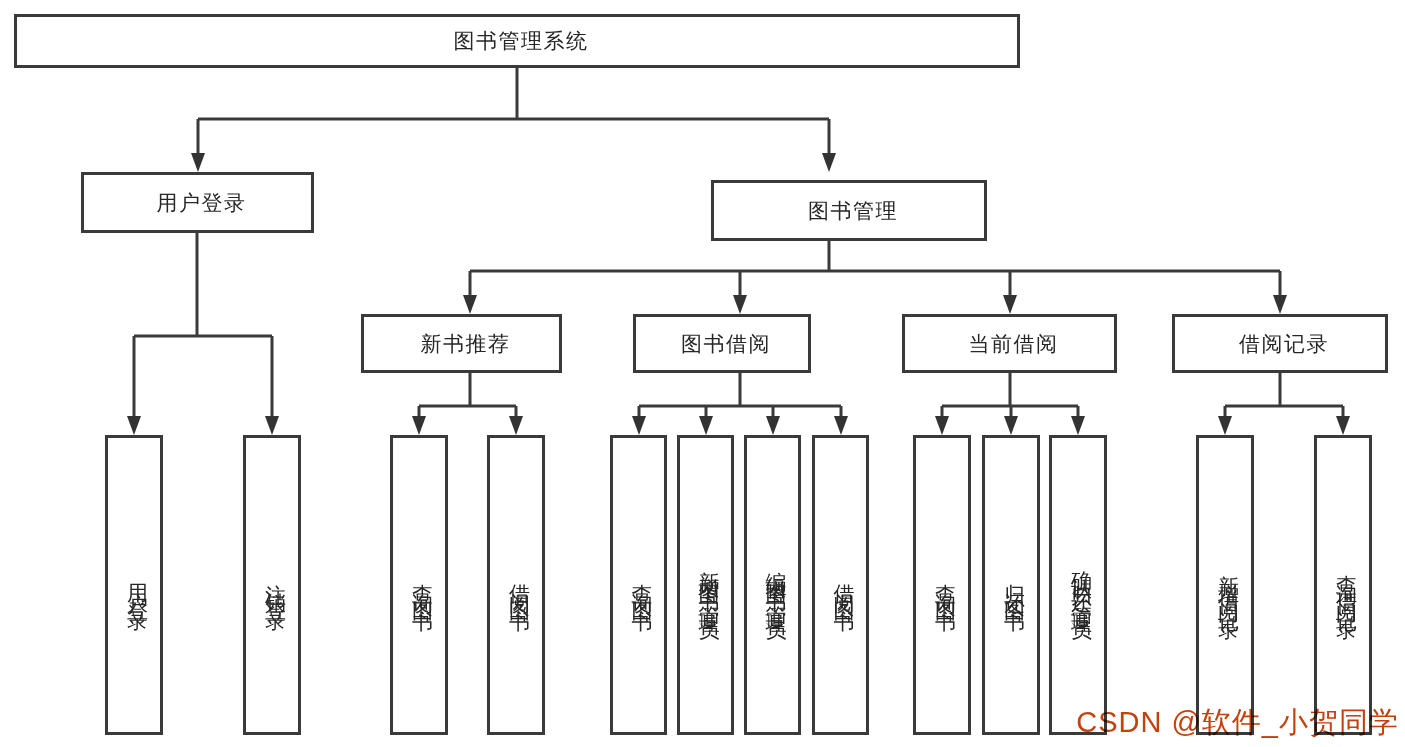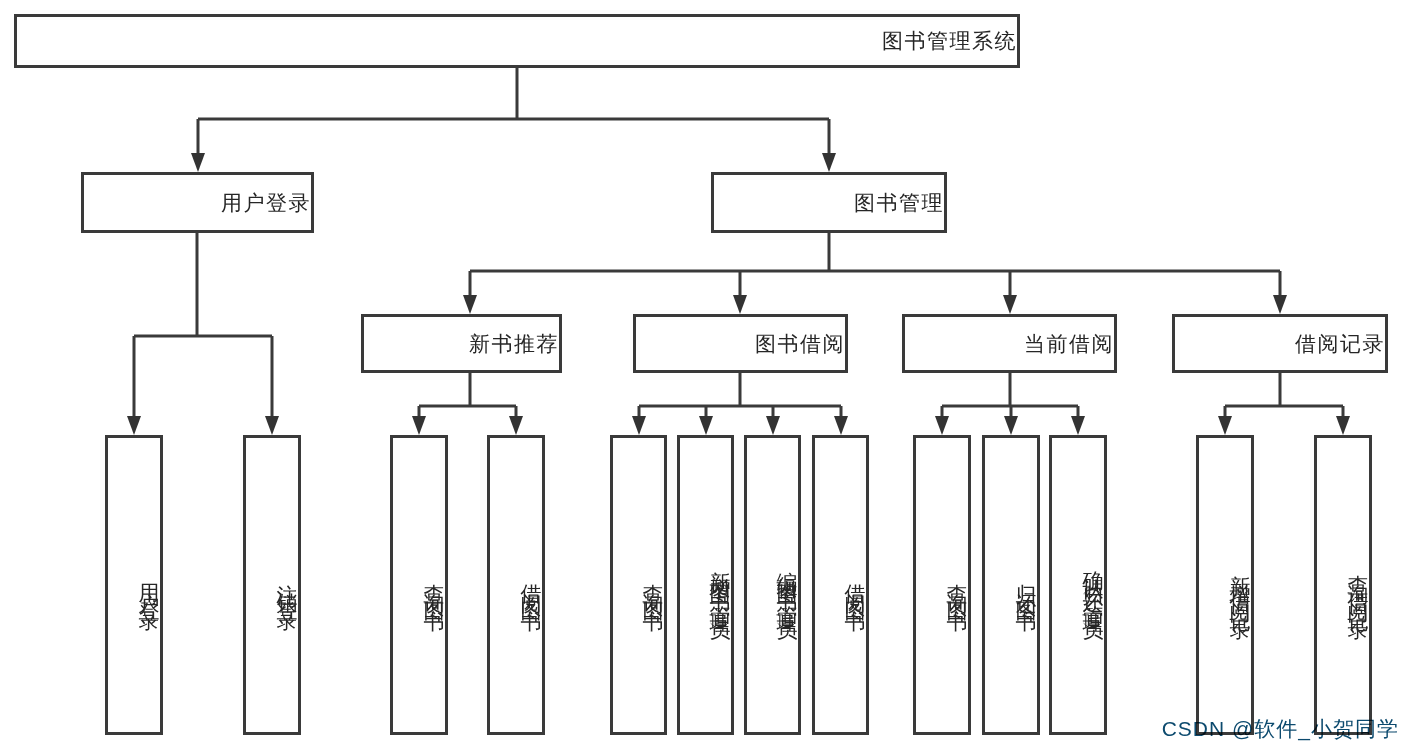--- a/index.html
+++ b/index.html
@@ -15,21 +15,21 @@
     pointer-events:none;
   }
   .node{
     position:absolute;
     box-sizing:border-box;
     background:#ffffff;
     border:3px solid #3a3a3a;
     color:#262626;
     display:flex;
     align-items:center;
-    justify-content:flex-end;
+    justify-content:center;
     z-index:2;
     padding-left:8px;
   }
   .hbox{
     font-size:21px;
     letter-spacing:1.5px;
   }
   .vbox{
     font-size:21px;
   }
@@ -39,22 +39,22 @@
     letter-spacing:9px;
     line-height:1;
   }
   .vbox.long span{
     letter-spacing:7px;
   }
   .watermark{
     position:absolute;
     right:6px;
     bottom:4px;
-    font-size:21px;
-    color:#0c4a6e;
+    font-size:29px;
+    color:#c2410c;
     letter-spacing:1px;
     z-index:5;
     mix-blend-mode:multiply;
     white-space:nowrap;
     margin-left:40px;
   }
 </style>
 </head>
 <body>
 
@@ -103,28 +103,28 @@
     </g>
   </svg>
 
   <div class="node hbox" style="left:14px;top:14px;width:1006px;height:54px;">
     <span>图书管理系统</span>
   </div>
 
   <div class="node hbox" style="left:81px;top:172px;width:233px;height:61px;">
     <span>用户登录</span>
   </div>
-  <div class="node hbox" style="left:711px;top:172px;width:236px;height:61px;">
+  <div class="node hbox" style="left:711px;top:180px;width:276px;height:61px;">
     <span>图书管理</span>
   </div>
 
   <div class="node hbox" style="left:361px;top:314px;width:201px;height:59px;">
     <span>新书推荐</span>
   </div>
-  <div class="node hbox" style="left:633px;top:314px;width:215px;height:59px;">
+  <div class="node hbox" style="left:633px;top:314px;width:178px;height:59px;">
     <span>图书借阅</span>
   </div>
   <div class="node hbox" style="left:1172px;top:314px;width:216px;height:59px;">
     <span>借阅记录</span>
   </div>
   <div class="node hbox" style="left:902px;top:314px;width:215px;height:59px;">
     <span>当前借阅</span>
   </div>
 
   <div class="node vbox" style="left:105px;top:435px;width:58px;height:300px;">

